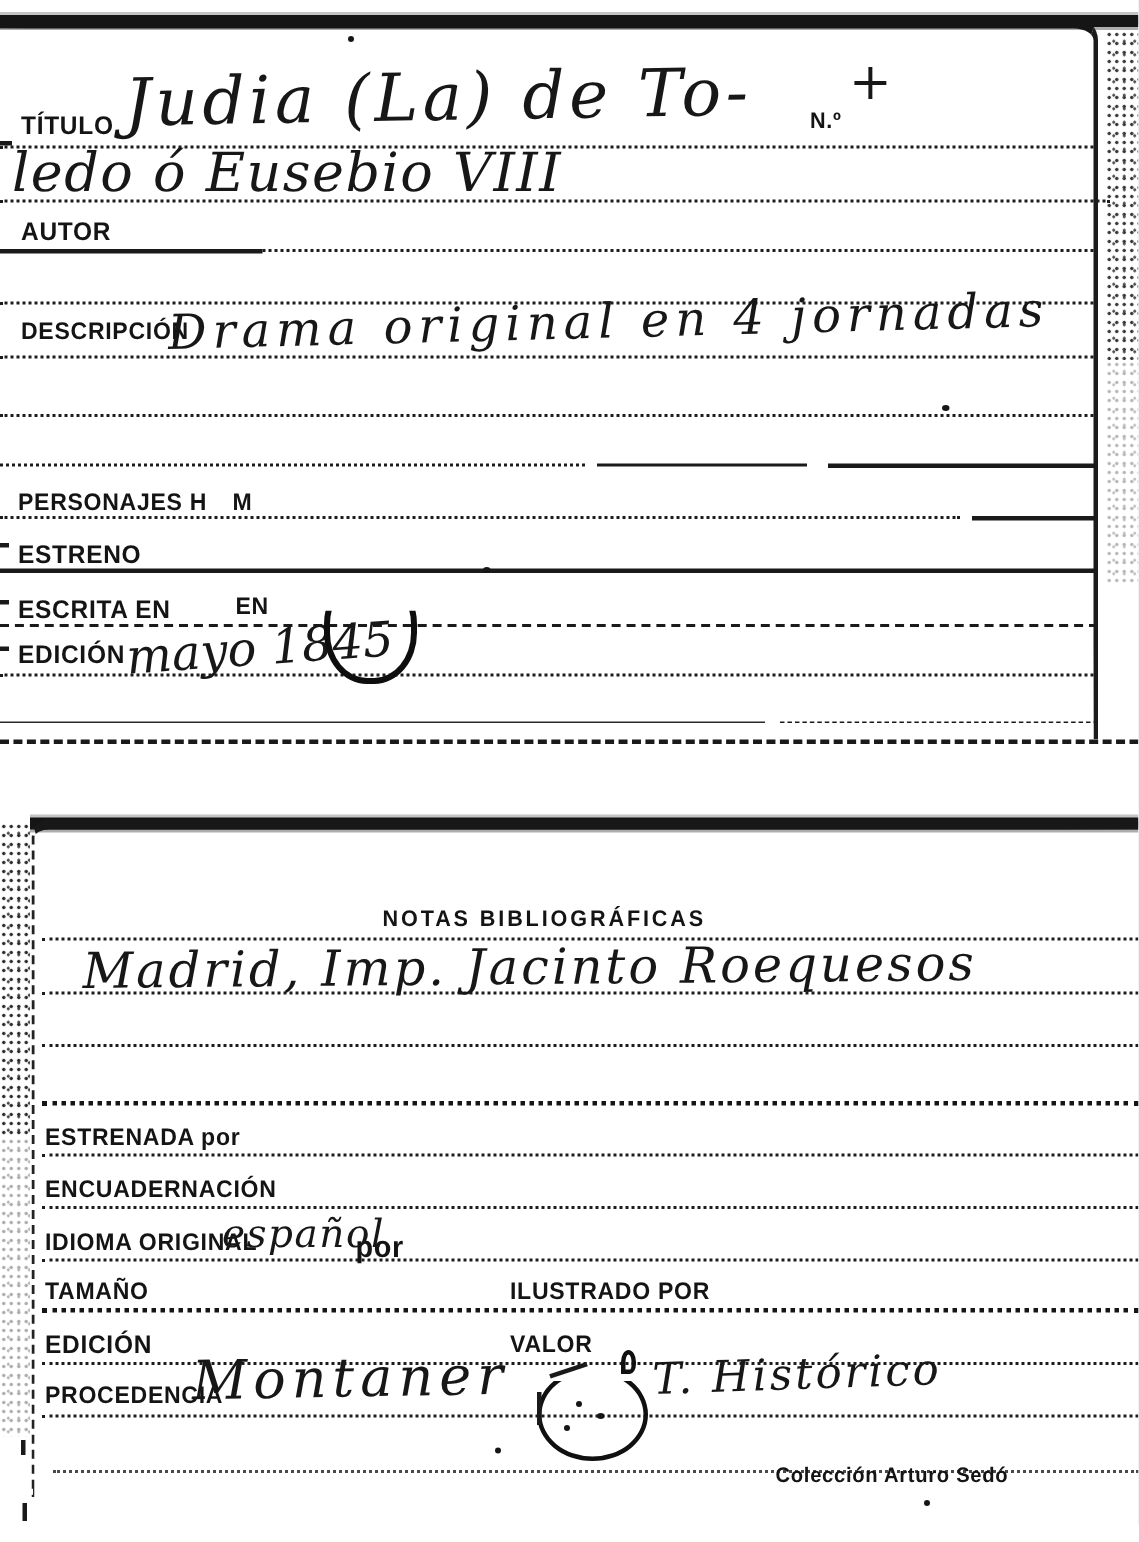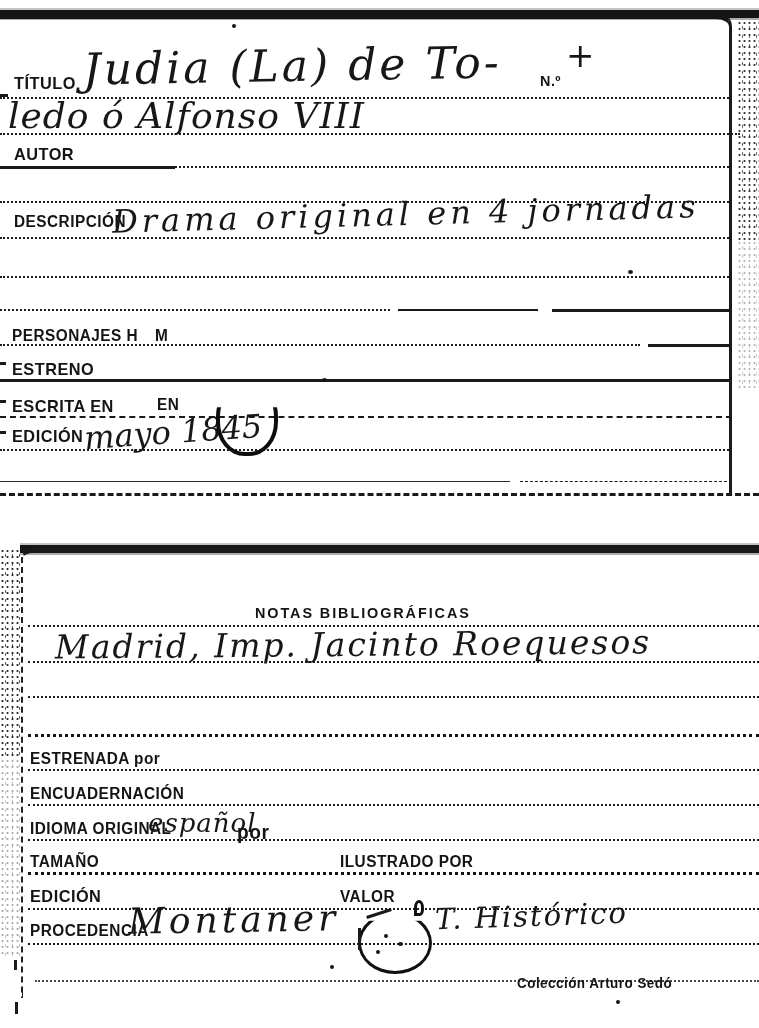--- a/index.html
+++ b/index.html
@@ -82,21 +82,21 @@
   <div class="lbl" style="left:12px;top:327px;font-size:16px;">PERSONAJES H</div>
   <div class="lbl" style="left:155px;top:327px;font-size:16px;">M</div>
   <div class="lbl" style="left:12px;top:360px;">ESTRENO</div>
   <div class="lbl" style="left:12px;top:397px;">ESCRITA EN</div>
   <div class="lbl" style="left:157px;top:396px;font-size:16px;">EN</div>
   <div class="lbl" style="left:12px;top:427px;">EDICIÓN</div>
   <div class="lbl" style="left:540px;top:72px;font-size:15px;">N.º</div>
 
   <div class="hw" style="left:83px;top:44px;font-size:44px;letter-spacing:3px;transform:rotate(-1deg);">Judia (La) de To-</div>
   <div class="hw" style="left:566px;top:38px;font-size:34px;">+</div>
-  <div class="hw" style="left:8px;top:98px;font-size:36px;letter-spacing:1px;">ledo ó Alfonso VIII</div>
+  <div class="hw" style="left:8px;top:98px;font-size:36px;letter-spacing:1px;">ledo ó Eusebio VIII</div>
   <div class="hw" style="left:112px;top:198px;font-size:32px;letter-spacing:4px;transform:rotate(-1.5deg);">Drama original en 4 jornadas</div>
   <div class="hw" style="left:84px;top:416px;font-size:32px;transform:rotate(-4deg);">mayo 1845</div>
   <div class="u-mark" style="left:216px;top:382px;width:54px;height:66px;"></div>
 
   <div class="tick" style="left:0;top:94px;width:8px;height:3px;"></div>
   <div class="tick" style="left:0;top:362px;width:6px;height:3px;"></div>
   <div class="tick" style="left:0;top:400px;width:6px;height:3px;"></div>
   <div class="tick" style="left:0;top:431px;width:6px;height:3px;"></div>
   <div class="dot" style="left:232px;top:24px;width:4px;height:4px;"></div>
   <div class="dot" style="left:322px;top:378px;width:5px;height:4px;"></div>

